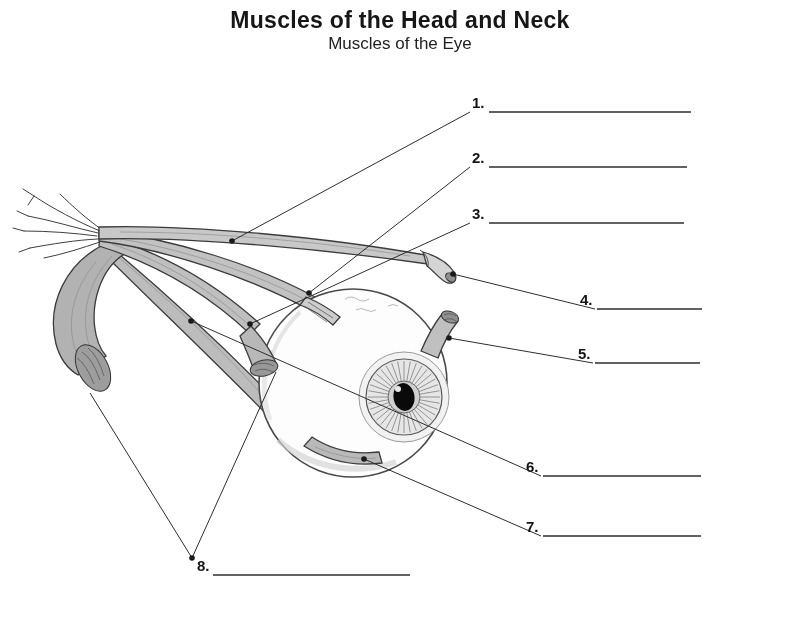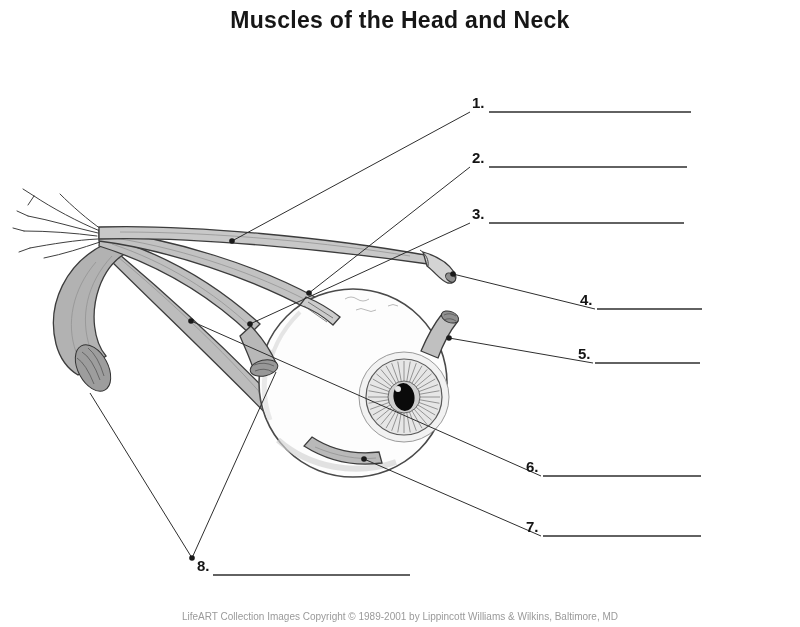--- a/index.html
+++ b/index.html
@@ -19,20 +19,21 @@
   .striae{fill:none;stroke:#4f4f4f;stroke-width:.7;}
   .strand{fill:none;stroke:#3f3f3f;stroke-width:1;stroke-linecap:round;}
   .shade{fill:none;opacity:.65;}
 </style>
 </head>
 <body>
 
 <div class="page">
 
   <div class="title">Muscles of the Head and Neck</div>
+  <div class="subtitle">Muscles of the Eye</div>
 
   <svg class="diagram" width="800" height="627" viewBox="0 0 800 627">
 
     <g>
       <path class="strand" d="M 100,231 C 78,222 52,208 34,196"></path>
       <path class="strand" d="M 34,196 L 23,189 M 34,196 L 28,205"></path>
       <path class="strand" d="M 98,233 C 76,228 50,220 28,216 M 28,216 L 17,211"></path>
       <path class="strand" d="M 97,236 C 74,233 48,231 24,231 M 24,231 L 13,228"></path>
       <path class="strand" d="M 98,239 C 76,240 52,244 30,248 M 30,248 L 19,252"></path>
       <path class="strand" d="M 100,242 C 82,248 64,254 44,258"></path>
@@ -169,14 +170,13 @@
         <circle cx="364" cy="459" r="2.8" fill="#1a1a1a"></circle>
         <text x="526" y="532" class="num" fill="#141414">7.</text>
         <line x1="192" y1="558" x2="90" y2="393" stroke="#2e2e2e" stroke-width="1"></line>
         <line x1="192" y1="558" x2="276" y2="372" stroke="#2e2e2e" stroke-width="1"></line>
         <line x1="213" y1="575" x2="410" y2="575" stroke="#2e2e2e" stroke-width="1.3"></line>
         <circle cx="192" cy="558" r="2.8" fill="#1a1a1a"></circle>
         <text x="197" y="571" class="num" fill="#141414">8.</text>
       </g>
   </svg>
 
-  <div class="footer">LifeART Collection Images Copyright © 1989-2001 by Lippincott Williams &amp; Wilkins, Baltimore, MD</div>
 </div>
 
 </body></html>

